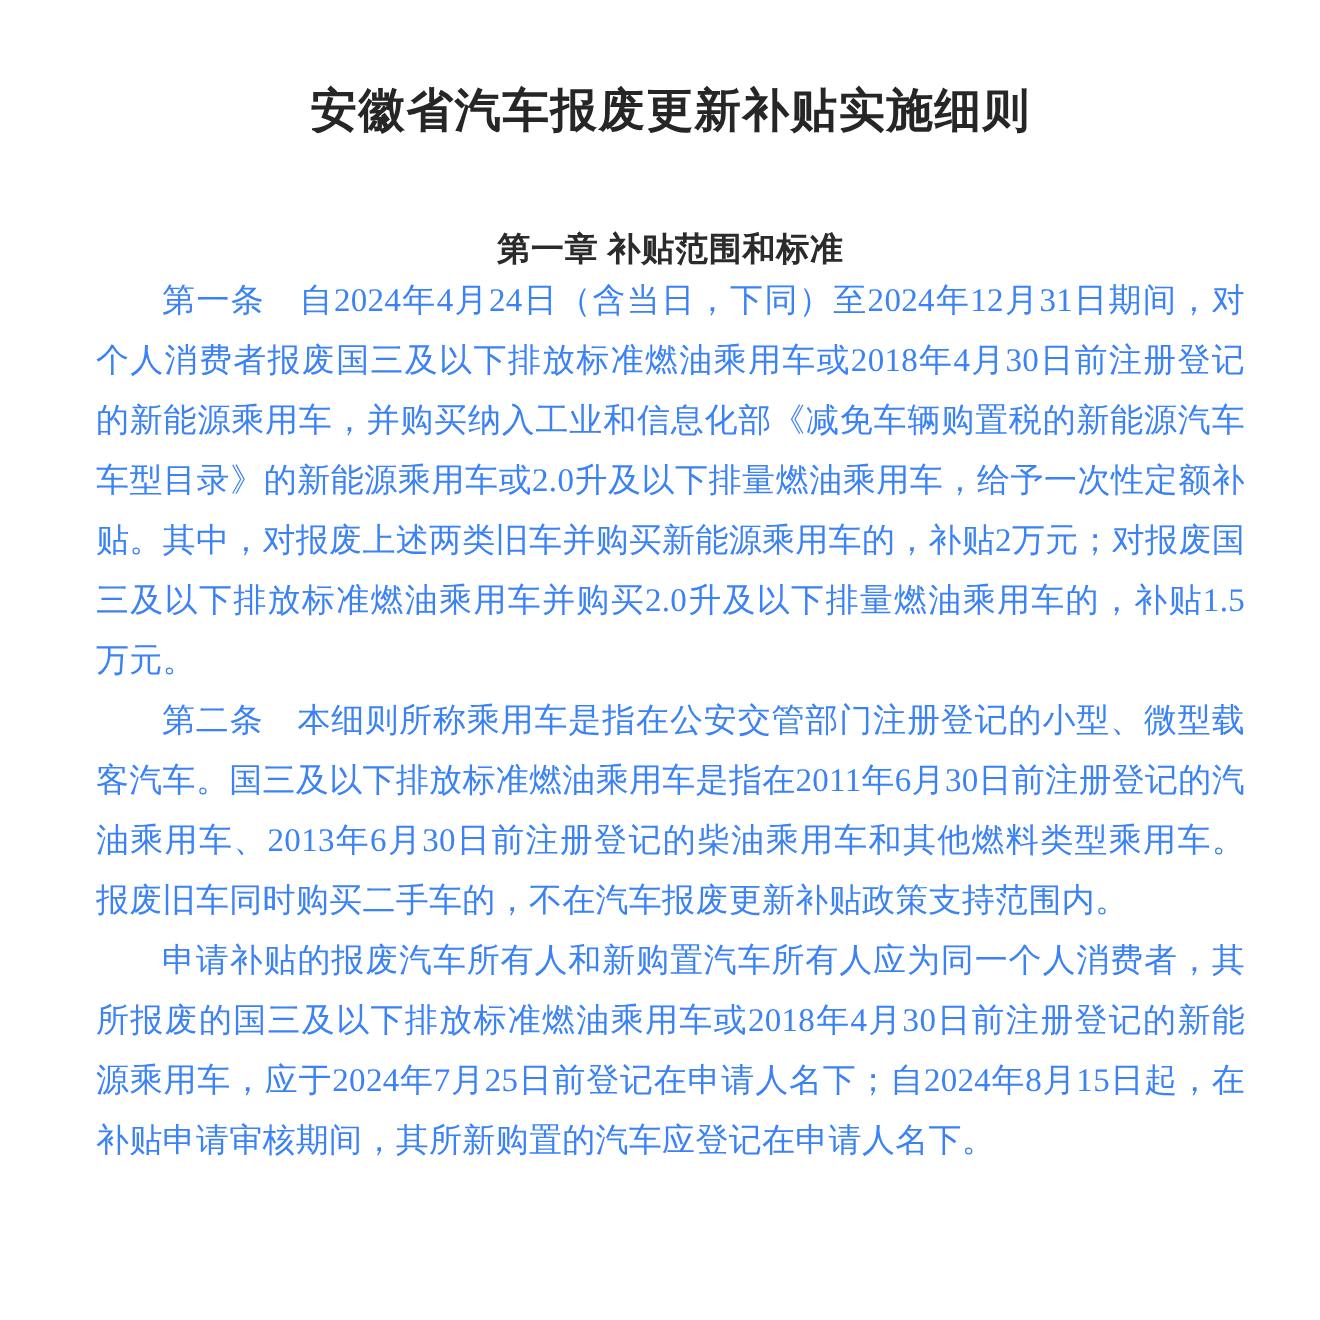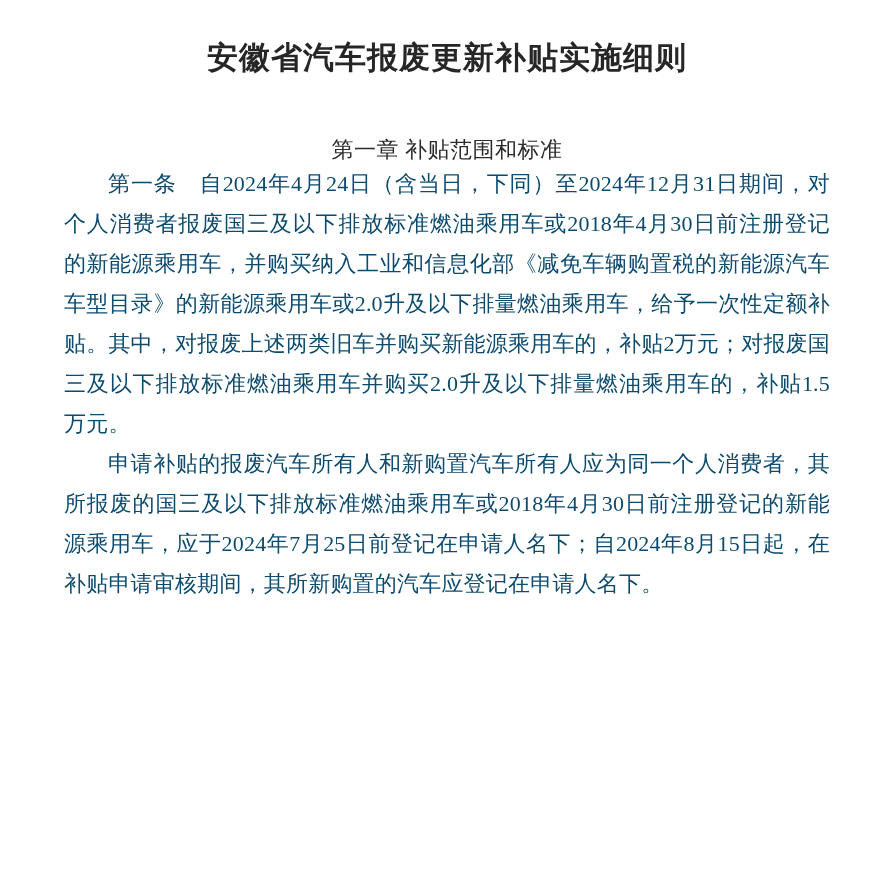--- a/index.html
+++ b/index.html
@@ -11,59 +11,60 @@
     width: 880px;
     height: 880px;
     overflow: hidden;
     font-family: "Liberation Serif", "DejaVu Serif", serif;
     color: #2b2b2b;
   }
   .page {
     box-sizing: border-box;
     width: 880px;
     height: 696px;
-    padding: 36px 50px 0 64px;
+    padding: 52px 50px 0 64px;
     background: #ffffff;
   }
   .doc-title {
     margin: 0;
     text-align: center;
     font-size: 31px;
     line-height: 44px;
     font-weight: bold;
     letter-spacing: 1px;
     color: #262626;
   }
   .chapter-heading {
     margin: 56px 0 0 0;
     text-align: center;
     font-size: 22px;
     line-height: 28px;
-    font-weight: normal;
+    font-weight: bold;
     letter-spacing: 0.5px;
     color: #2b2b2b;
   }
   .content {
     margin-top: 0;
   }
   .content p {
     margin: 0;
     font-size: 22px;
     line-height: 40px;
     text-align: justify;
     text-indent: 2em;
     letter-spacing: 0.2px;
-    color: #0c4a6e;
+    color: #3b82f6;
   }
 </style>
 </head>
 <body>
 
 <div class="page">
   <h1 class="doc-title">安徽省汽车报废更新补贴实施细则</h1>
 
   <h2 class="chapter-heading">第一章 补贴范围和标准</h2>
 
   <div class="content">
     <p>第一条　自2024年4月24日（含当日，下同）至2024年12月31日期间，对个人消费者报废国三及以下排放标准燃油乘用车或2018年4月30日前注册登记的新能源乘用车，并购买纳入工业和信息化部《减免车辆购置税的新能源汽车车型目录》的新能源乘用车或2.0升及以下排量燃油乘用车，给予一次性定额补贴。其中，对报废上述两类旧车并购买新能源乘用车的，补贴2万元；对报废国三及以下排放标准燃油乘用车并购买2.0升及以下排量燃油乘用车的，补贴1.5万元。</p>
+    <p>第二条　本细则所称乘用车是指在公安交管部门注册登记的小型、微型载客汽车。国三及以下排放标准燃油乘用车是指在2011年6月30日前注册登记的汽油乘用车、2013年6月30日前注册登记的柴油乘用车和其他燃料类型乘用车。报废旧车同时购买二手车的，不在汽车报废更新补贴政策支持范围内。</p>
     <p>申请补贴的报废汽车所有人和新购置汽车所有人应为同一个人消费者，其所报废的国三及以下排放标准燃油乘用车或2018年4月30日前注册登记的新能源乘用车，应于2024年7月25日前登记在申请人名下；自2024年8月15日起，在补贴申请审核期间，其所新购置的汽车应登记在申请人名下。</p>
   </div>
 </div>
 
 </body></html>

